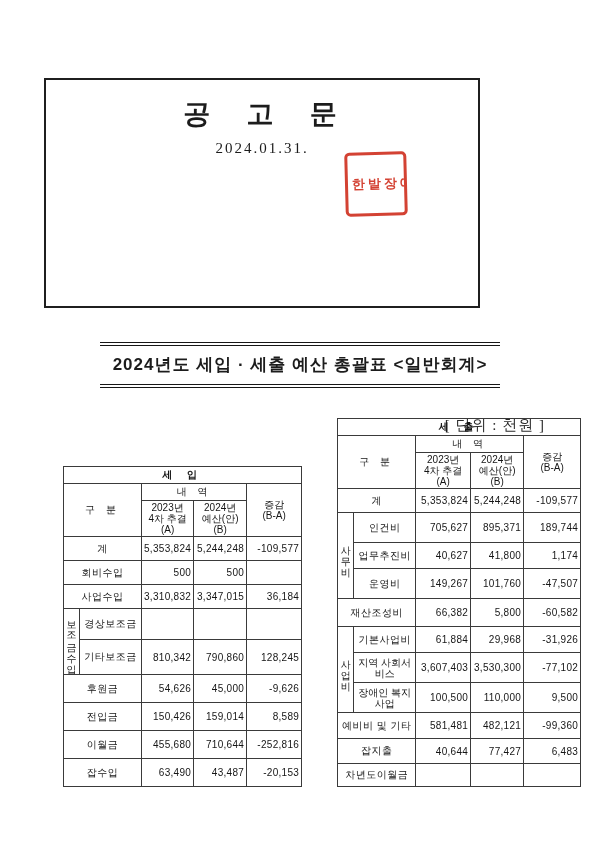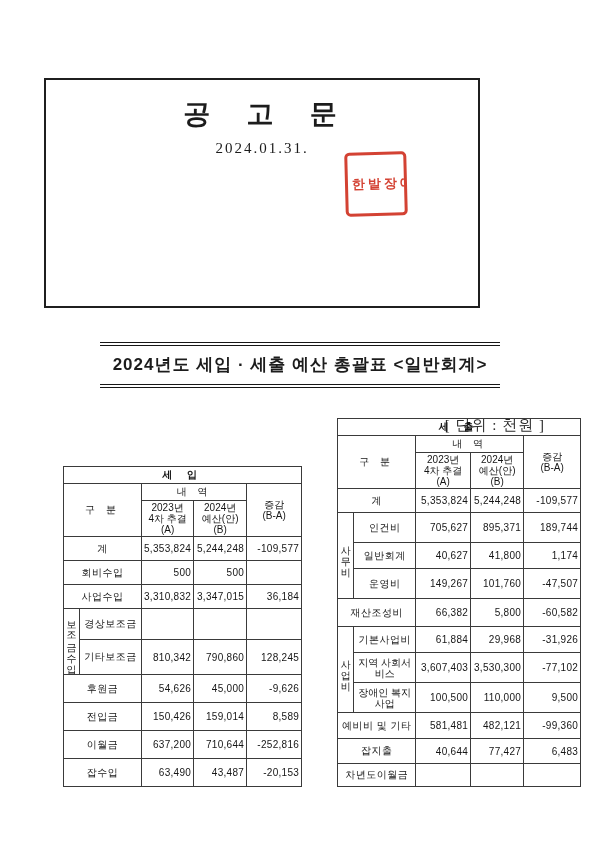--- a/index.html
+++ b/index.html
@@ -163,21 +163,21 @@
         <td class="num">-9,626</td>
       </tr>
       <tr style="height:28px">
         <td colspan="2" class="lbl">전입금</td>
         <td class="num">150,426</td>
         <td class="num">159,014</td>
         <td class="num">8,589</td>
       </tr>
       <tr style="height:28px">
         <td colspan="2" class="lbl">이월금</td>
-        <td class="num">637,200</td>
+        <td class="num">455,680</td>
         <td class="num">710,644</td>
         <td class="num">-252,816</td>
       </tr>
       <tr style="height:28px">
         <td colspan="2" class="lbl">잡수입</td>
         <td class="num">63,490</td>
         <td class="num">43,487</td>
         <td class="num">-20,153</td>
       </tr>
     </tbody>
@@ -216,21 +216,21 @@
         <td class="num">-109,577</td>
       </tr>
       <tr style="height:30px">
         <td rowspan="3" class="vlab">사무비</td>
         <td class="lbl">인건비</td>
         <td class="num">705,627</td>
         <td class="num">895,371</td>
         <td class="num">189,744</td>
       </tr>
       <tr style="height:26px">
-        <td class="lbl">일반회계</td>
+        <td class="lbl">업무추진비</td>
         <td class="num">40,627</td>
         <td class="num">41,800</td>
         <td class="num">1,174</td>
       </tr>
       <tr style="height:30px">
         <td class="lbl">운영비</td>
         <td class="num">149,267</td>
         <td class="num">101,760</td>
         <td class="num">-47,507</td>
       </tr>

